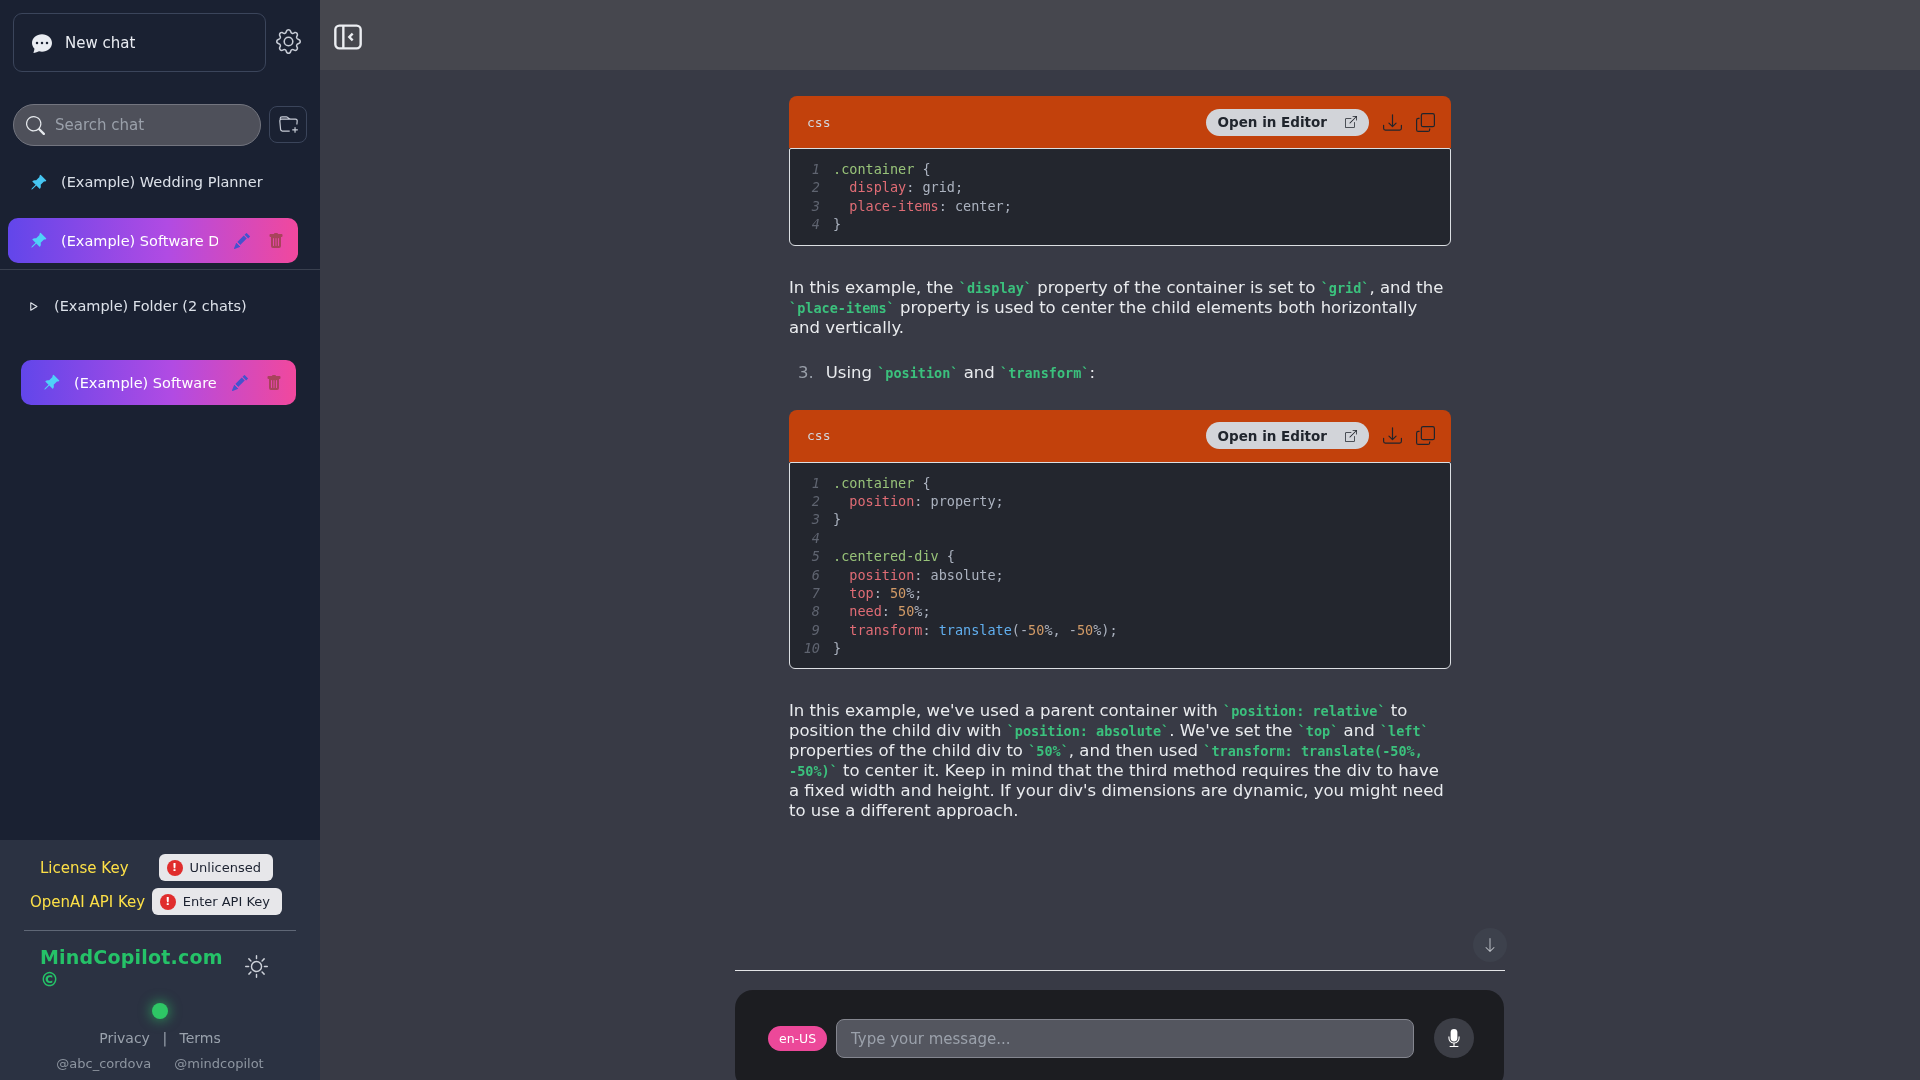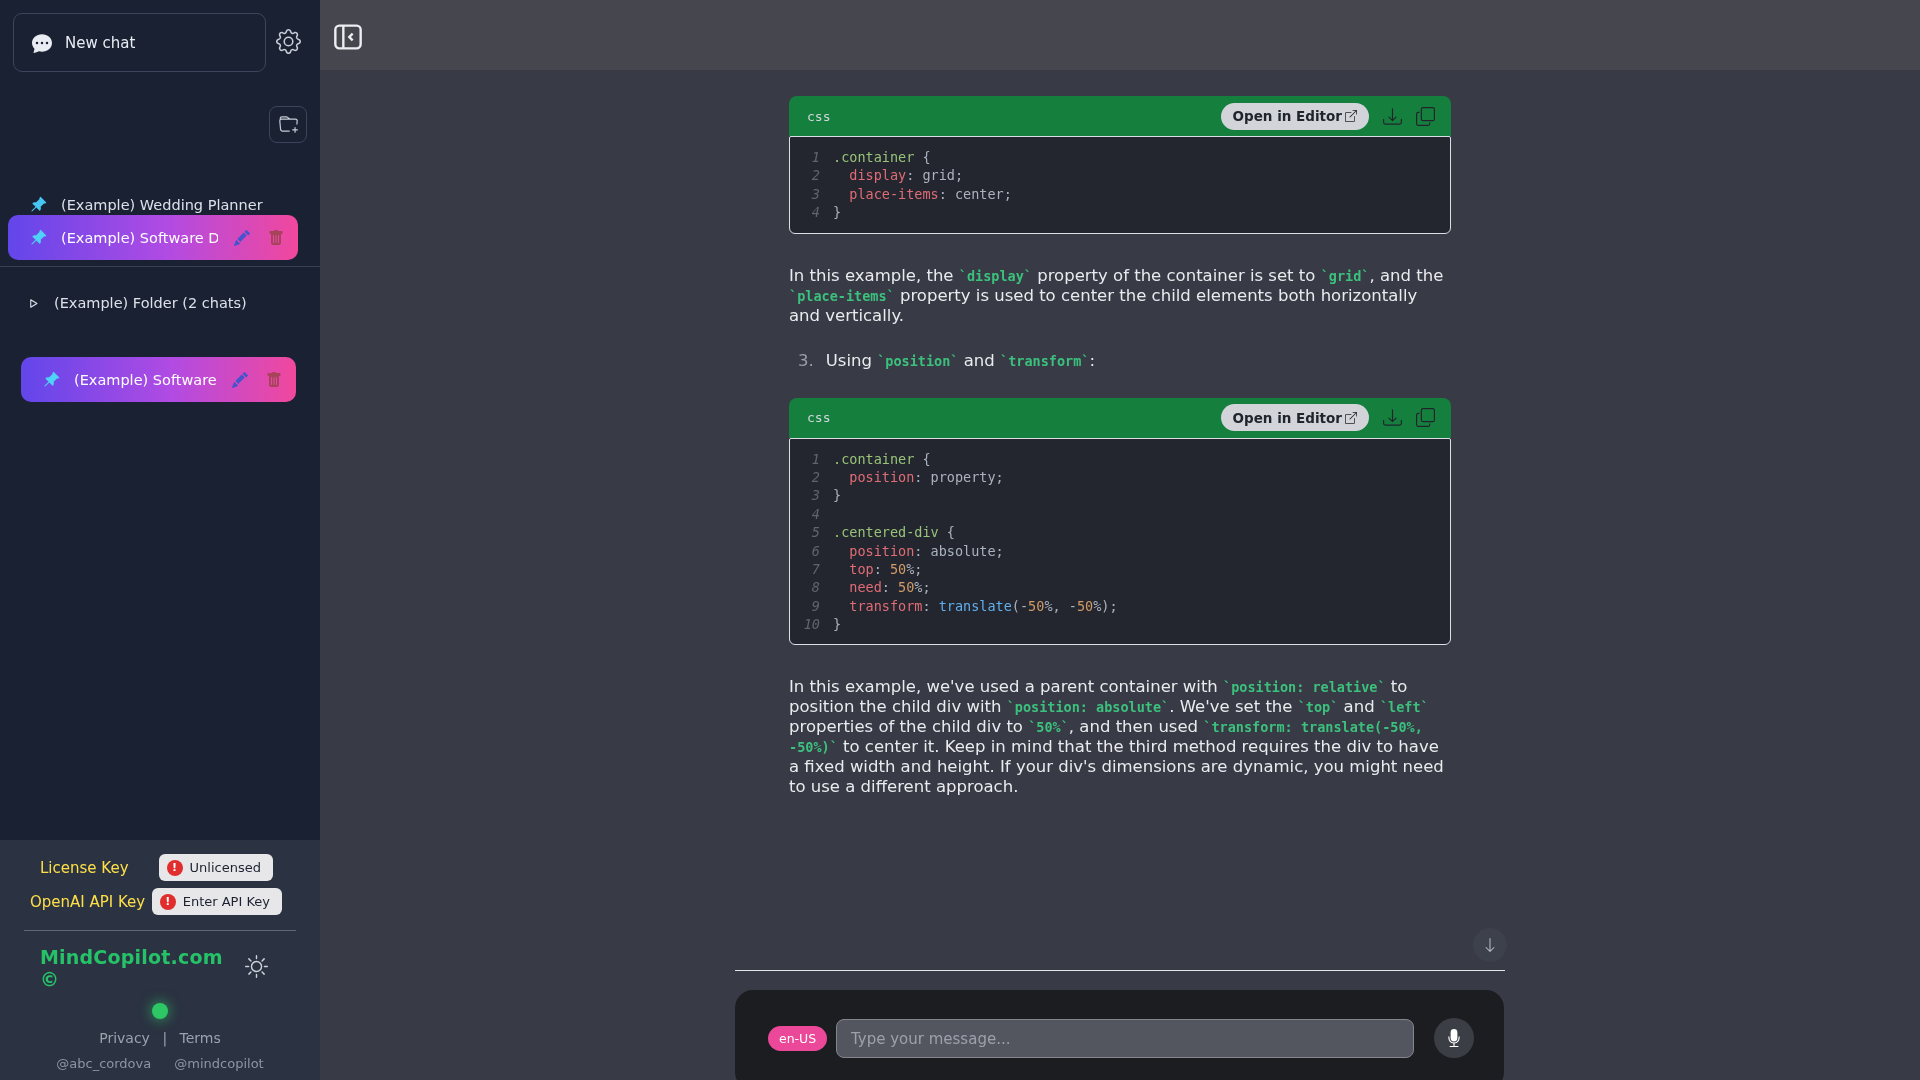--- a/index.html
+++ b/index.html
@@ -22,21 +22,21 @@
   .search-wrap svg { width:19px; height:19px; fill:#e5e8ec; flex-shrink:0; }
   .search-wrap input { flex:1; background:transparent; border:none; outline:none; color:#e6e9ee;
                        font-size:15px; font-family:inherit; margin-left:10px; }
   .search-wrap input::placeholder { color:#9aa0aa; }
   .newfolder-btn { margin-left:auto; margin-top:2px; width:38px; height:37px; background:transparent;
                    border:1px solid #3b455b; border-radius:8px; cursor:pointer;
                    display:flex; align-items:center; justify-content:center; }
   .newfolder-btn svg { width:19px; height:19px; fill:#c7ccd6; }
 
   .chat-list { margin-top:28px; display:flex; flex-direction:column; }
-  .row-item { height:42px; display:flex; align-items:flex-end; padding-left:30px; gap:14px;
+  .row-item { height:42px; display:flex; align-items:flex-start; padding-left:30px; gap:14px;
               color:#dce1e9; font-size:14.5px; cursor:pointer; }
   .row-item svg.pin { width:17px; height:17px; fill:#46c6f2; flex-shrink:0; }
   .sel-box { height:45px; border-radius:10px; margin:2px 22px 0 8px; padding:0 12px 0 22px;
              background:linear-gradient(90deg,#6246ea 0%,#b14be3 55%,#f1489d 100%);
              display:flex; align-items:center; gap:14px; color:#ffffff; font-size:14.5px; cursor:pointer; }
   .sel-box svg.pin { width:17px; height:17px; fill:#4fd2f8; flex-shrink:0; }
   .sel-box .lbl { flex:1; white-space:nowrap; overflow:hidden; }
   .sel-box .act { background:none; border:none; cursor:pointer; padding:2px; display:flex; }
   .sel-box svg.pencil { width:16px; height:16px; fill:#4553cd; }
   .sel-box svg.trash { width:16px; height:16px; fill:#a8435c; }
@@ -76,26 +76,26 @@
   .toggle-btn { position:absolute; left:10px; top:20px; width:36px; height:36px; background:none;
                 border:none; cursor:pointer; padding:0; }
   .toggle-btn svg { width:32px; height:32px; stroke:#eceef2; fill:none; stroke-width:1.8; }
   .title-block { position:absolute; left:960px; top:6px; transform:translateX(-50%);
                  text-align:center; white-space:nowrap; }
   .model-line { color:#ffffff; font-size:19px; font-weight:bold; }
   .sub-line { color:#b3b7bf; font-size:12.5px; line-height:16px; margin-top:1px; }
 
   .chat-col { width:662px; margin:26px auto 0 auto; }
 
-  .code-block .code-header { height:40px; background:#15803d; border-radius:8px 8px 0 0;
+  .code-block .code-header { height:52px; background:#c2410c; border-radius:8px 8px 0 0;
                              display:flex; align-items:center; padding:0 16px 0 18px; }
   .code-lang { font-family:"DejaVu Sans Mono",monospace; font-size:13px; color:#d2d6dd; }
   .code-actions { margin-left:auto; display:flex; align-items:center; gap:14px; }
   .open-editor { height:27px; background:#d2d4d9; border:none; border-radius:14px; padding:0 12px;
-                 display:flex; align-items:center; gap:3px; color:#20252d; font-weight:bold;
+                 display:flex; align-items:center; gap:18px; color:#20252d; font-weight:bold;
                  font-size:13.5px; font-family:inherit; cursor:pointer; }
   .open-editor svg { width:12px; height:12px; fill:#20252d; }
   .icon-btn { background:none; border:none; cursor:pointer; padding:0; display:flex; }
   .icon-btn svg { width:19px; height:19px; fill:#20242c; }
   .code-body { background:#23262e; border:1px solid #dcdfe3; border-radius:2px 2px 6px 6px;
                padding:11px 14px 11px 12px; font-family:"DejaVu Sans Mono",monospace;
                font-size:13.5px; line-height:18.4px; }
   .code-line { display:flex; white-space:pre; height:18.4px; }
   .ln { width:18px; text-align:right; margin-right:13px; color:#5f6470; font-style:italic; flex-shrink:0; }
   .tok-sel { color:#98c379; } .tok-prop { color:#e06c75; } .tok-pun { color:#abb2bf; }
@@ -140,20 +140,26 @@
         <span>New chat</span>
       </button>
       <button class="gear-btn">
         <svg viewBox="0 0 16 16">
             <path d="M8 4.754a3.246 3.246 0 1 0 0 6.492 3.246 3.246 0 0 0 0-6.492zM5.754 8a2.246 2.246 0 1 1 4.492 0 2.246 2.246 0 0 1-4.492 0z"></path>
             <path d="M9.796 1.343c-.527-1.79-3.065-1.79-3.592 0l-.094.319a.873.873 0 0 1-1.255.52l-.292-.16c-1.64-.892-3.433.902-2.54 2.541l.159.292a.873.873 0 0 1-.52 1.255l-.319.094c-1.79.527-1.79 3.065 0 3.592l.319.094a.873.873 0 0 1 .52 1.255l-.16.292c-.892 1.64.901 3.434 2.541 2.54l.292-.159a.873.873 0 0 1 1.255.52l.094.319c.527 1.79 3.065 1.79 3.592 0l.094-.319a.873.873 0 0 1 1.255-.52l.292.16c1.64.893 3.434-.902 2.54-2.541l-.159-.292a.873.873 0 0 1 .52-1.255l.319-.094c1.79-.527 1.79-3.065 0-3.592l-.319-.094a.873.873 0 0 1-.52-1.255l.16-.292c.893-1.64-.902-3.433-2.541-2.54l-.292.159a.873.873 0 0 1-1.255-.52l-.094-.319zm-2.633.283c.246-.835 1.428-.835 1.674 0l.094.319a1.873 1.873 0 0 0 2.693 1.115l.291-.16c.764-.415 1.6.42 1.184 1.185l-.159.292a1.873 1.873 0 0 0 1.116 2.692l.318.094c.835.246.835 1.428 0 1.674l-.319.094a1.873 1.873 0 0 0-1.115 2.693l.16.291c.415.764-.42 1.6-1.185 1.184l-.291-.159a1.873 1.873 0 0 0-2.693 1.116l-.094.318c-.246.835-1.428.835-1.674 0l-.094-.319a1.873 1.873 0 0 0-2.692-1.115l-.292.16c-.764.415-1.6-.42-1.184-1.185l.159-.291A1.873 1.873 0 0 0 1.945 8.93l-.319-.094c-.835-.246-.835-1.428 0-1.674l.319-.094A1.873 1.873 0 0 0 3.06 4.377l-.16-.292c-.415-.764.42-1.6 1.185-1.184l.292.159a1.873 1.873 0 0 0 2.692-1.115l.094-.319z"></path>
           </svg>
       </button>
     </div>
     <div class="sb-row2">
+      <div class="search-wrap">
+        <svg viewBox="0 0 16 16">
+            <path d="M11.742 10.344a6.5 6.5 0 1 0-1.397 1.398h-.001c.03.04.062.078.098.115l3.85 3.85a1 1 0 0 0 1.415-1.414l-3.85-3.85a1.007 1.007 0 0 0-.115-.1zM12 6.5a5.5 5.5 0 1 1-11 0 5.5 5.5 0 0 1 11 0z"></path>
+          </svg>
+        <input placeholder="Search chat" style="">
+      </div>
       <button class="newfolder-btn">
         <svg viewBox="0 0 16 16">
             <path d="M.5 3l.04.87a1.99 1.99 0 0 0-.342 1.311l.637 7A2 2 0 0 0 2.826 14H9v-1H2.826a1 1 0 0 1-.995-.91l-.637-7A1 1 0 0 1 2.19 4h11.62a1 1 0 0 1 .996 1.09L14.54 8h1.005l.256-2.819A2 2 0 0 0 13.81 3H9.828a2 2 0 0 1-1.414-.586l-.828-.828A2 2 0 0 0 6.172 1H2.5a2 2 0 0 0-2 2zm5.672-1a1 1 0 0 1 .707.293L7.586 3H2.19c-.24 0-.47.042-.683.12L1.5 2.98a1 1 0 0 1 1-.98h3.672z"></path>
             <path d="M13.5 10a.5.5 0 0 1 .5.5V12h1.5a.5.5 0 1 1 0 1H14v1.5a.5.5 0 1 1-1 0V13h-1.5a.5.5 0 0 1 0-1H13v-1.5a.5.5 0 0 1 .5-.5z"></path>
           </svg>
       </button>
     </div>
     <nav class="chat-list">
         <div class="row-item">
           <svg class="pin" viewBox="0 0 16 16">

